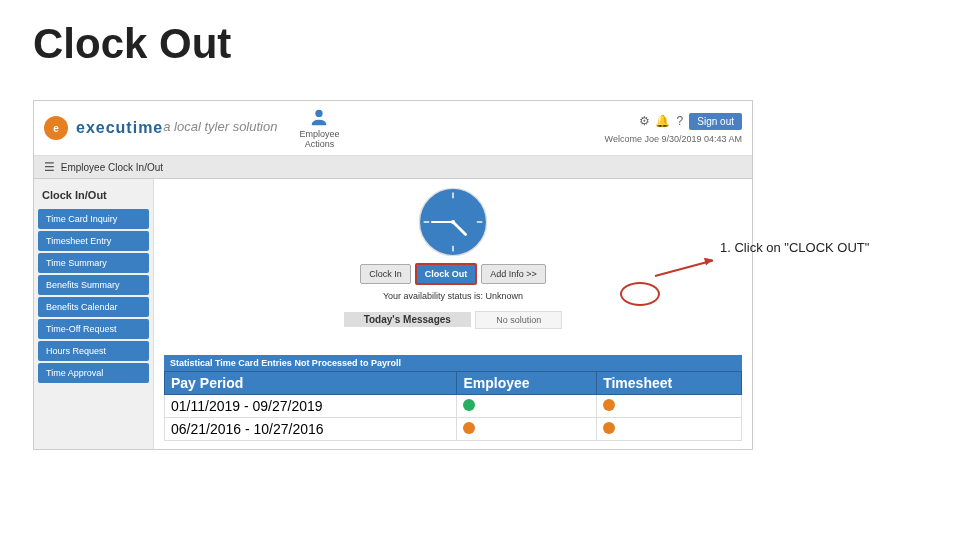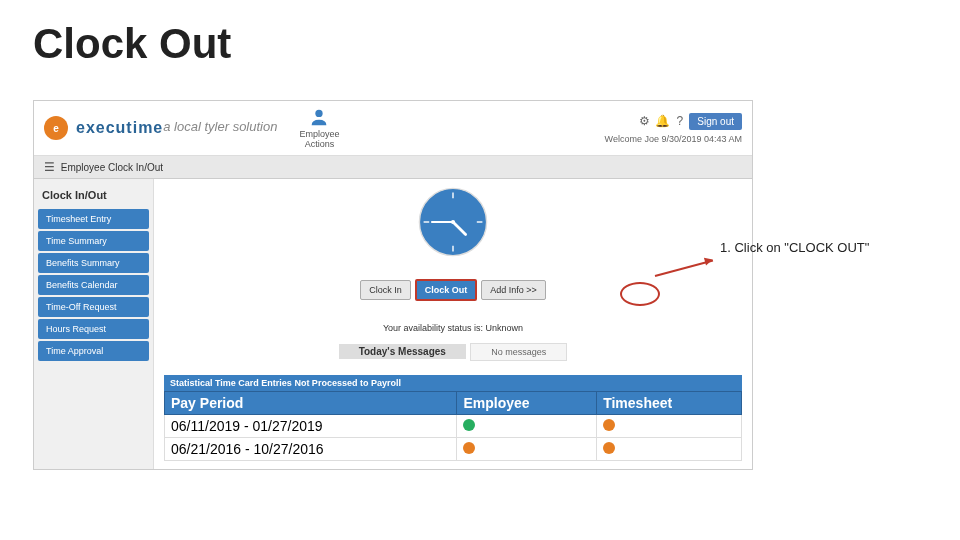--- a/index.html
+++ b/index.html
@@ -148,21 +148,21 @@
       flex: 1;
       padding: 8px 10px;
       background: #fff;
     }
 
     
     #clock-section {
       display: flex;
       flex-direction: column;
       align-items: center;
-      gap: 22px;
+      gap: 6px;
       margin-bottom: 8px;
     }
 
     
     #analog-clock {
       width: 70px;
       height: 70px;
       position: relative;
     }
 
@@ -198,21 +198,21 @@
       text-align: center;
       margin-bottom: 8px;
     }
     #messages-title {
       font-size: 10px;
       font-weight: bold;
       color: #333;
       background: #ddd;
       padding: 2px 20px;
       display: inline-block;
-      margin-bottom: 8px;
+      margin-bottom: 20px;
     }
     #no-messages {
       font-size: 9px;
       color: #666;
       background: #f5f5f5;
       border: 1px solid #ddd;
       padding: 3px 20px;
       display: inline-block;
     }
 
@@ -359,20 +359,21 @@
     <span id="breadcrumb-icon">☰</span>
     <span id="breadcrumb-text">Employee Clock In/Out</span>
   </div>
 
   <div id="content-area">
 
     <div id="sidebar">
       <div id="sidebar-title">Clock In/Out</div>
 
       <div id="sidebar-items">
+          <div class="sidebar-item">Time Card Inquiry</div>
           <div class="sidebar-item">Timesheet Entry</div>
           <div class="sidebar-item">Time Summary</div>
           <div class="sidebar-item">Benefits Summary</div>
           <div class="sidebar-item">Benefits Calendar</div>
           <div class="sidebar-item">Time-Off Request</div>
           <div class="sidebar-item">Hours Request</div>
           <div class="sidebar-item">Time Approval</div>
         </div>
     </div>
 
@@ -398,36 +399,36 @@
           <button class="clock-btn">Clock In</button>
           <button class="clock-btn clock-btn-primary">Clock Out</button>
           <button class="clock-btn">Add Info &gt;&gt;</button>
         </div>
 
         <div id="status-text">Your availability status is: Unknown</div>
       </div>
 
       <div id="messages-section">
         <div id="messages-title">Today's Messages</div>
-        <div id="no-messages">No messages</div>
+        <div id="no-messages">No solution</div>
       </div>
 
       <div id="table-section">
         <div id="table-title">Statistical Time Card Entries Not Processed to Payroll</div>
         <table id="data-table">
           <thead>
             <tr>
               <th>Pay Period</th>
               <th>Employee</th>
               <th>Timesheet</th>
             </tr>
           </thead>
           <tbody id="table-body">
           <tr>
-                <td>06/11/2019 - 01/27/2019</td>
+                <td>01/11/2019 - 09/27/2019</td>
                 <td><span class="status-green"></span></td>
                 <td><span class="status-orange"></span></td>
               </tr>
               <tr>
                 <td>06/21/2016 - 10/27/2016</td>
                 <td><span class="status-orange"></span></td>
                 <td><span class="status-orange"></span></td>
               </tr>
             </tbody>
         </table>

